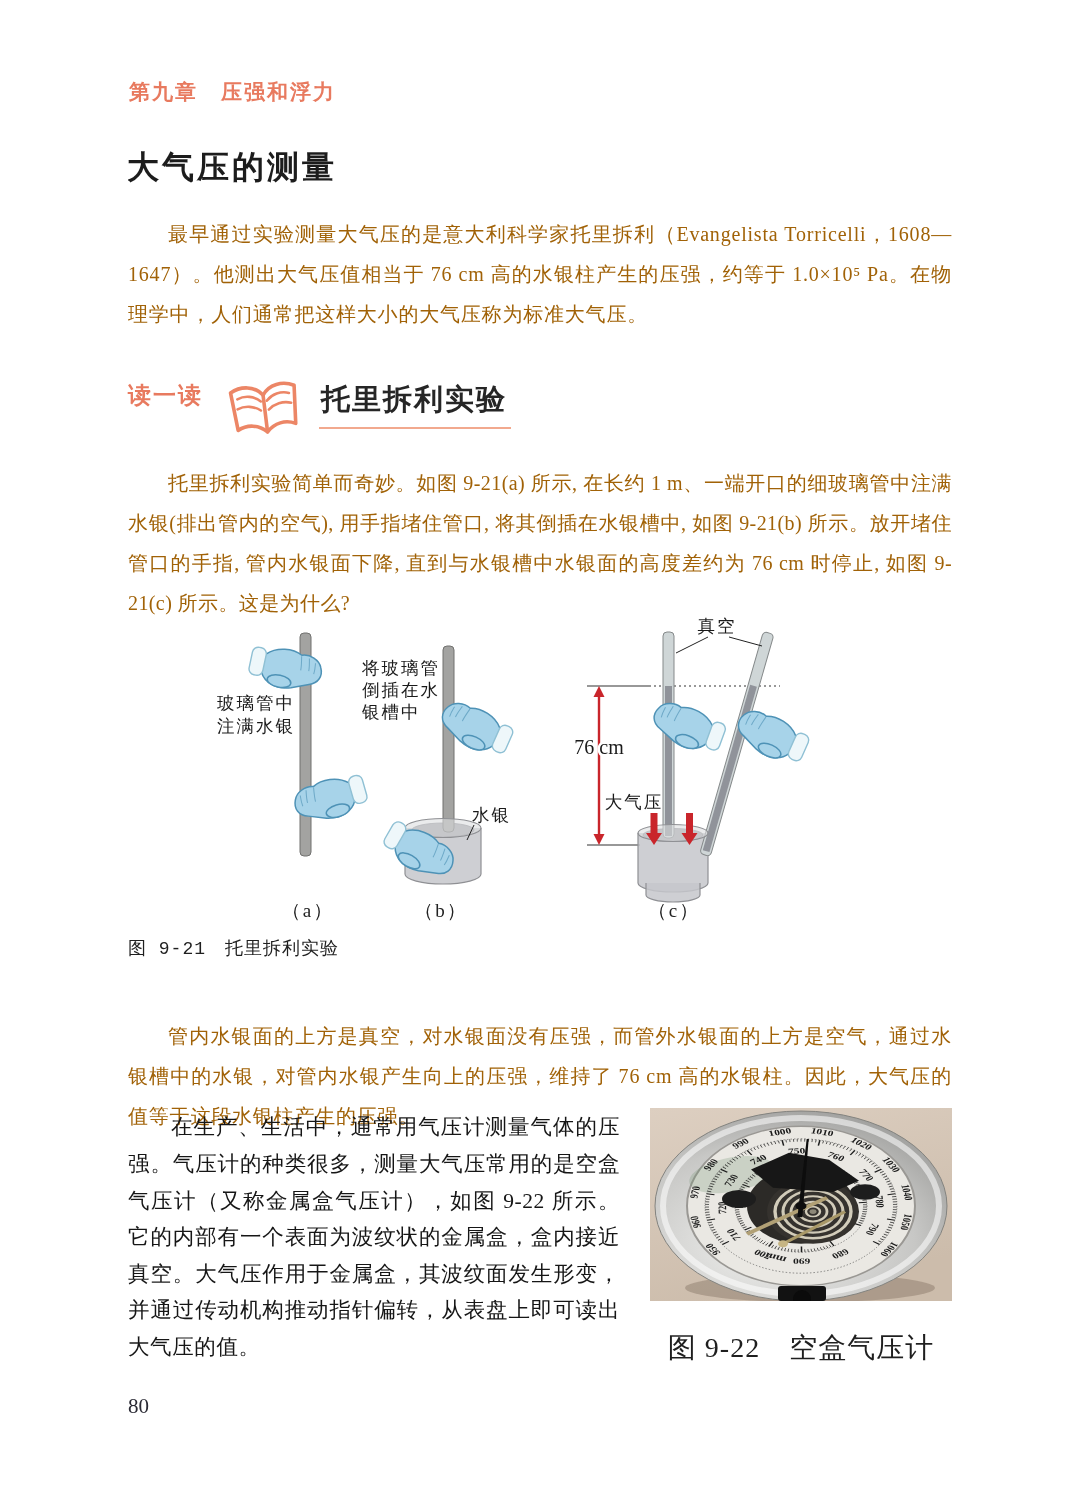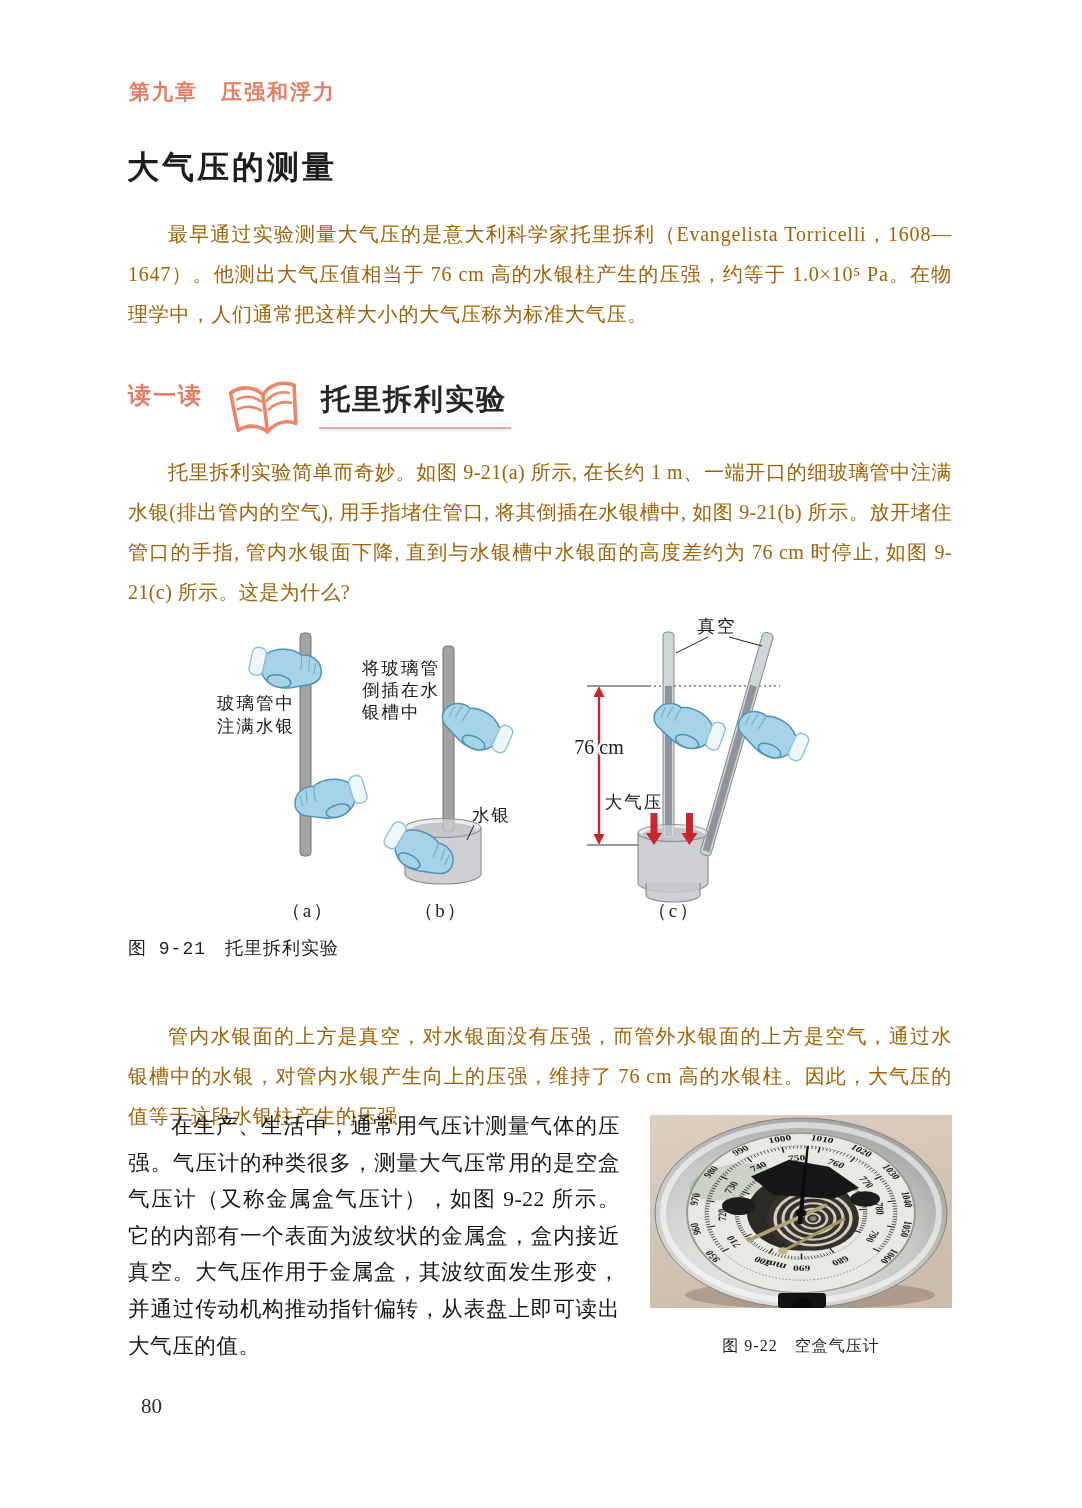--- a/index.html
+++ b/index.html
@@ -13,21 +13,21 @@
   .page{position:relative;width:1082px;height:1508px;background:#fff;overflow:hidden;}
 
   .chapter{position:absolute;left:129px;top:78px;font-size:21px;font-weight:700;
     color:var(--accent);letter-spacing:2px;font-family:"Liberation Serif",serif;}
   .doc-title{position:absolute;left:127px;top:146px;font-size:32px;font-weight:700;
     letter-spacing:3px;color:#1c1c1c;font-family:"Liberation Sans","DejaVu Sans",sans-serif;}
 
   .para{position:absolute;left:128px;width:824px;font-size:20px;line-height:40px;
     text-align:justify;text-indent:2em;letter-spacing:0.8px;color:#a16207;}
   .p1{top:214px;}
-  .p2{top:452px;letter-spacing:0.4px;font-family:Liberation Serif, serif;}
+  .p2{top:463px;letter-spacing:0.4px;font-family:Liberation Serif, serif;}
   .p3{top:972px;margin-top:44px;}
 
   .read-row{position:absolute;left:128px;top:380px;width:824px;height:64px;
     display:flex;align-items:flex-start;}
   .read-label{font-size:23px;font-weight:700;color:var(--accent);
     font-family:"Liberation Sans","DejaVu Sans",sans-serif;letter-spacing:2px;}
   .book-icon{margin-left:22px;flex:0 0 auto;}
   .read-subtitle{margin-left:14px;font-size:29px;font-weight:600;color:#262626;
     font-family:"Liberation Sans","DejaVu Sans",sans-serif;letter-spacing:2px;
     border-bottom:2.5px solid var(--underline);padding:0 4px 7px 2px;}
@@ -36,23 +36,23 @@
   .fig-caption{position:absolute;left:128px;width:824px;text-align:left;
     font-size:18px;color:#1f1f1f;letter-spacing:1px;font-family:Liberation Mono, monospace;}
   .cap921{top:936px;}
 
   .bottom-row{position:absolute;left:128px;top:1108px;width:824px;display:flex;
     justify-content:space-between;align-items:center;}
   .p4{width:492px;font-size:21.5px;line-height:36.6px;text-align:justify;
     text-indent:2em;letter-spacing:0.6px;color:#161616;}
   .photo-col{width:302px;}
   .photo-frame{width:302px;height:193px;overflow:hidden;background:#d6c8b9;}
-  .cap922{margin-top:28px;text-align:center;font-size:16px;color:#1f1f1f;letter-spacing:1px;}
-
-  .page-number{position:absolute;left:128px;top:1394px;font-size:21px;color:#2a2a34;margin-left:13px;}
+  .cap922{margin-top:28px;text-align:center;font-size:28px;color:#1f1f1f;letter-spacing:1px;}
+
+  .page-number{position:absolute;left:128px;top:1394px;font-size:21px;color:#2a2a34;}
 
   
   .fig-ann{font-family:"Liberation Serif","DejaVu Serif",serif;font-size:17.5px;fill:#1a1a1a;letter-spacing:2px;}
   .fig-big{font-size:20px;letter-spacing:0;}
   .fig-sub{font-family:"Liberation Serif",serif;font-size:19px;fill:#222;text-anchor:middle;letter-spacing:2px;}
   .tube-solid{fill:#a3a3a1;stroke:#71716f;stroke-width:1;}
   .tube-glass{fill:#cfd6d7;stroke:#85898a;stroke-width:1;}
   .mercury-col{fill:#90939a;stroke:none;}
   .glove{fill:var(--glove);stroke:#4e92b6;stroke-width:1.5;stroke-linejoin:round;}
   .glove-lines{fill:none;stroke:#4e92b6;stroke-width:1;opacity:.65;}

